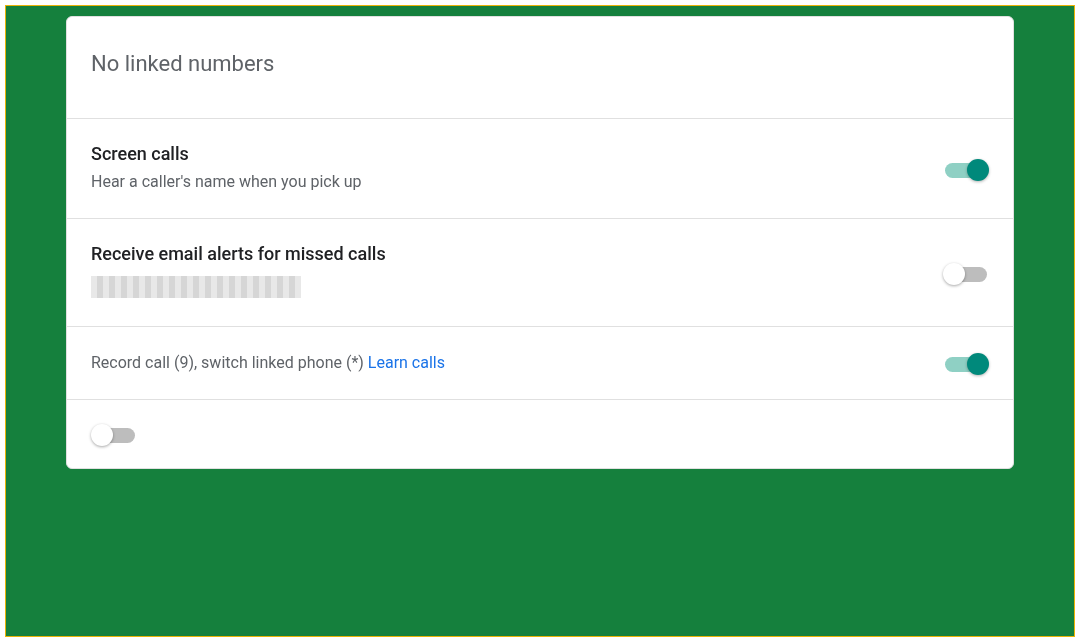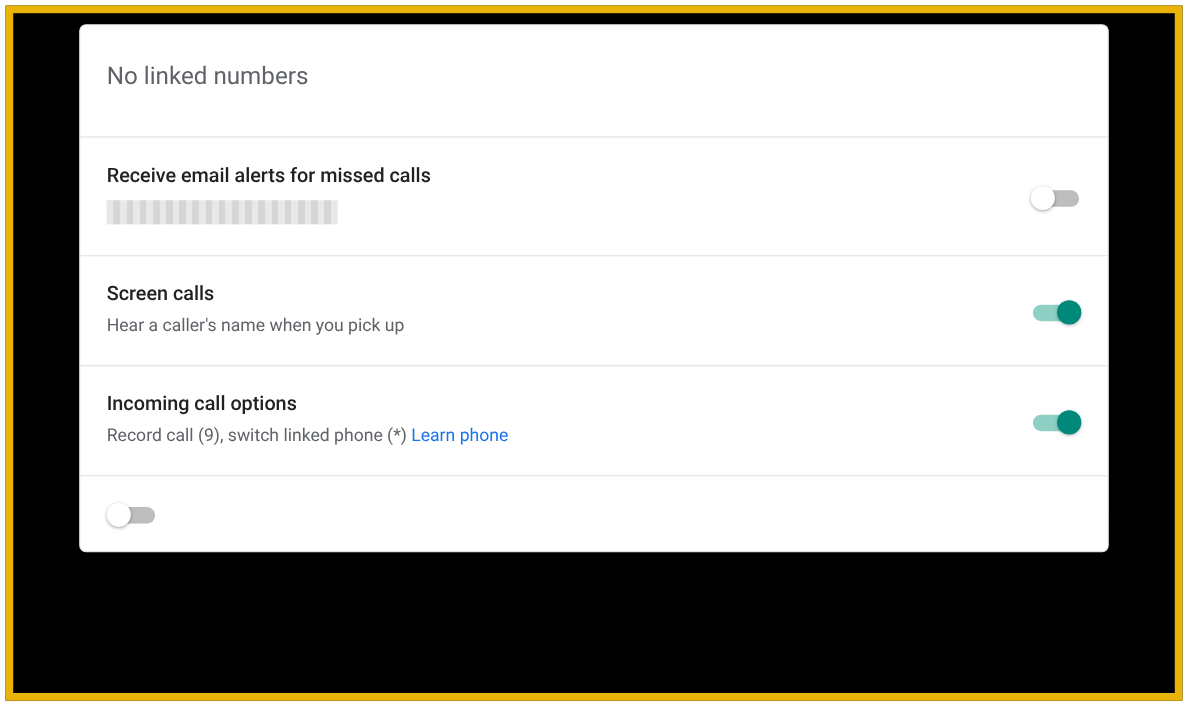--- a/index.html
+++ b/index.html
@@ -10,22 +10,22 @@
     body {
       font-family: Roboto, Arial, sans-serif;
       background: #ffffff;
       display: flex;
       justify-content: center;
       padding: 5px;
     }
     .outer-frame {
       width: 1070px;
       height: 632px;
-      border: 7px solid #eab308;
-      background: #000000;
+      border: 1px solid #eab308;
+      background: #15803d;
       padding: 10px 60px 10px 60px;
     }
     .card {
       border: 1px solid #e0e0e0;
       border-radius: 6px;
       overflow: hidden;
       background: #ffffff;
     }
     .section {
       padding: 24px 24px;
@@ -122,45 +122,44 @@
 
 <div class="outer-frame">
   <div class="card">
 
     <div class="header-section">
       <div class="header-title">No linked numbers</div>
     </div>
 
     <div class="section">
       <div class="text-block">
+        <div class="setting-title">Screen calls</div>
+        <div class="setting-desc">Hear a caller's name when you pick up</div>
+      </div>
+      <div class="toggle on">
+        <div class="toggle-track"></div>
+        <div class="toggle-knob"></div>
+      </div>
+    </div>
+
+    <div class="section">
+      <div class="text-block">
         <div class="setting-title">Receive email alerts for missed calls</div>
         <span class="redacted"></span>
       </div>
       <div class="toggle off">
         <div class="toggle-track"></div>
         <div class="toggle-knob"></div>
       </div>
     </div>
 
     <div class="section">
       <div class="text-block">
-        <div class="setting-title">Screen calls</div>
-        <div class="setting-desc">Hear a caller's name when you pick up</div>
-      </div>
-      <div class="toggle on">
-        <div class="toggle-track"></div>
-        <div class="toggle-knob"></div>
-      </div>
-    </div>
-
-    <div class="section">
-      <div class="text-block">
-        <div class="setting-title">Incoming call options</div>
         <div class="setting-desc">
-          <span>Record call (9), switch linked phone (*) </span><a class="link">Learn phone</a>
+          <span>Record call (9), switch linked phone (*) </span><a class="link">Learn calls</a>
         </div>
       </div>
       <div class="toggle on">
         <div class="toggle-track"></div>
         <div class="toggle-knob"></div>
       </div>
     </div>
 
     <div class="section">
       <div class="toggle off">

